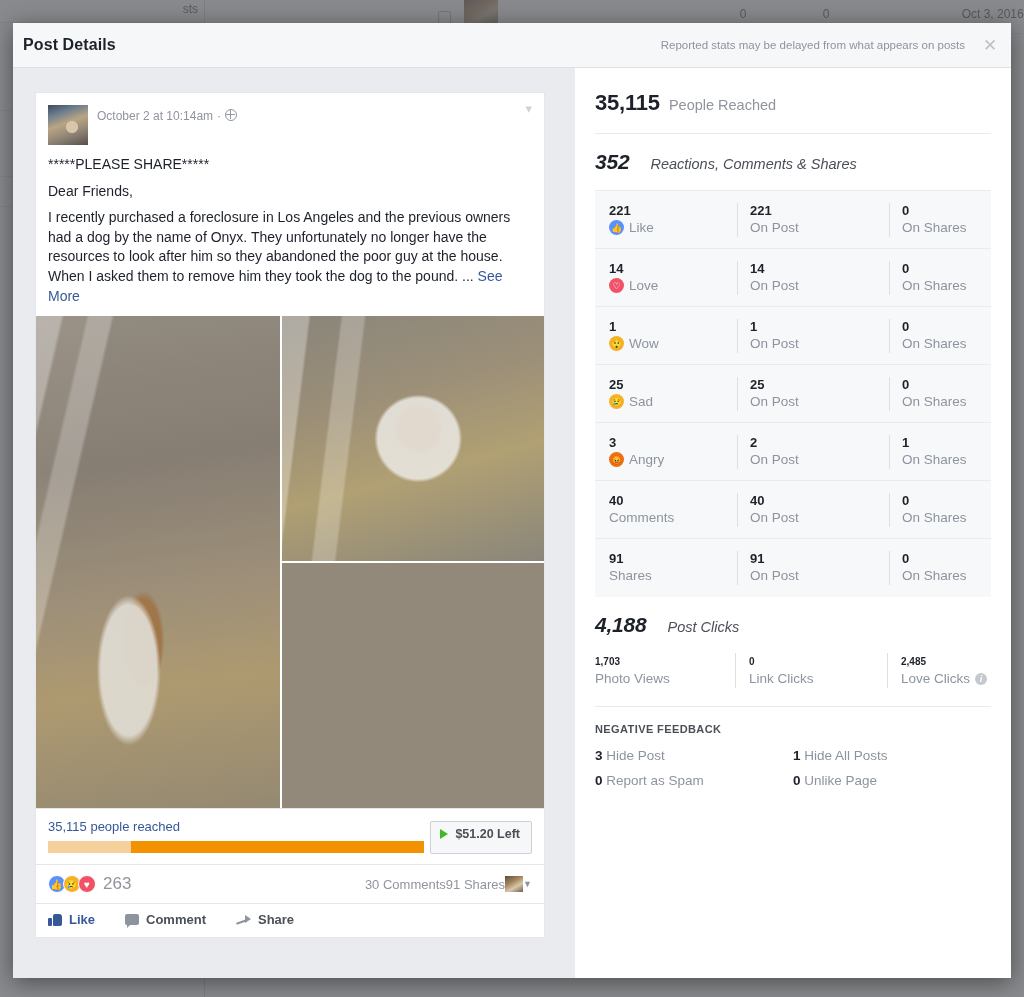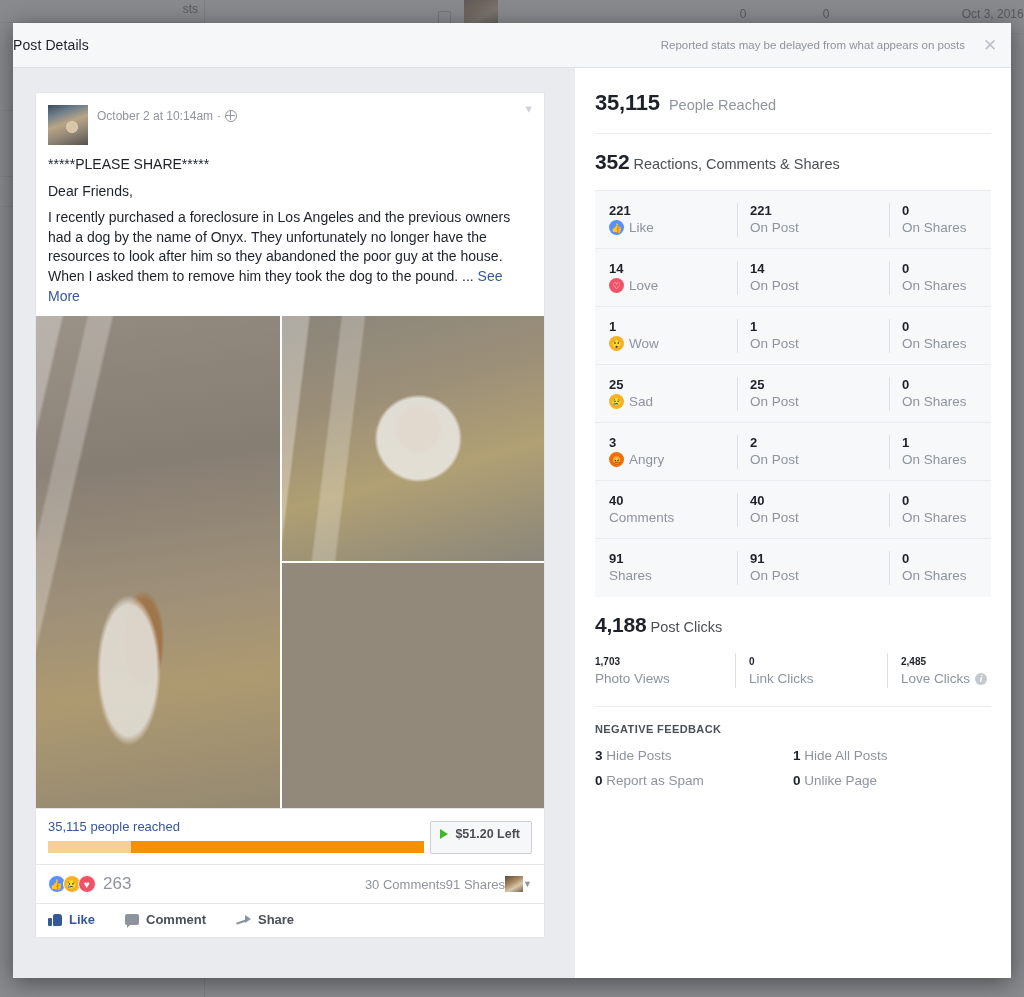--- a/index.html
+++ b/index.html
@@ -55,22 +55,22 @@
     overflow: hidden;
   }
   .modal-header {
     position: relative;
     height: 45px;
     background: #f6f7f8;
     border-bottom: 1px solid #dddfe2;
     display: flex; align-items: center;
   }
   .modal-title {
-    font-size: 14px; font-weight: normal; color: #1d2129;
-    margin-left: 0; letter-spacing: .1px;
+    font-size: 16px; font-weight: bold; color: #1d2129;
+    margin-left: 10px; letter-spacing: .1px;
   }
   .modal-header-note {
     margin-left: auto; font-size: 11.5px; color: #8d949e;
     margin-right: 10px;
   }
   .modal-close {
     width: 30px; height: 45px; margin-right: 6px;
     display: flex; align-items: center; justify-content: center;
     color: #bec3c9; font-size: 17px; cursor: pointer;
     font-family: "Liberation Sans", sans-serif;
@@ -95,21 +95,21 @@
     width: 40px; height: 40px; flex: 0 0 40px;
     background:
       radial-gradient(circle at 60% 55%, #d9c6a8 0 18%, transparent 19%),
       linear-gradient(160deg,#3c4a5c 0%,#6d7e8c 22%,#b9a584 45%,#8f8475 70%,#56504a 100%);
   }
   .post-head-txt { margin-left: 9px; padding-top: 1px; }
   .post-author-line { font-size: 14px; color: #1d2129; line-height: 18px; }
   .post-author { color: #365899; font-weight: bold; text-decoration: none; }
   .post-meta {
     font-size: 12px; color: #90949c; margin-top: 3px;
-    display: flex; align-items: center; gap: 4px;
+    display: flex; gap: 4px;
   }
   .globe-icon {
     width: 12px; height: 12px; border-radius: 50%;
     border: 1.2px solid #9197a3; position: relative; display: inline-block;
   }
   .globe-icon::before {
     content: ""; position: absolute; left: 4.2px; top: -0.2px;
     width: 1.2px; height: 9.6px; background: #9197a3;
   }
   .globe-icon::after {
@@ -260,22 +260,23 @@
   
   .right-col { flex: 1; background: #ffffff; padding: 0 20px; }
   .stat-big {
     display: flex; align-items: baseline; gap: 9px;
     padding: 22px 0 17px 0;
     border-bottom: 1px solid #e9ebee;
   }
   .stat-big .num { font-size: 22px; font-weight: bold; color: #1d2129; letter-spacing:-0.2px; }
   .stat-big .lbl { font-size: 14.5px; color: #90949c; }
   .stat-big2 {
-    display: flex; align-items: baseline; gap: 4px;
+    display: flex; align-items: baseline; gap: 21px;
     padding: 16px 0 16px 0;
+    font-style: italic;
   }
   .stat-big2 .num { font-size: 21px; font-weight: bold; color: #1d2129; letter-spacing:-0.2px; }
   .stat-big2 .lbl { font-size: 14.5px; color: #4b4f56; }
 
   .react-table { background: #f7f8fa; border-top: 1px solid #e9ebee; }
   .react-line {
     display: flex; height: 58px; align-items: center;
     border-bottom: 1px solid #e9ebee;
   }
   .react-line:last-child { border-bottom: none; }
@@ -619,21 +620,21 @@
           <div class="cnum">2,485</div>
           <div class="clbl">
               <span>Love Clicks</span>
               <span class="info-i">i</span>
             </div>
         </div>
       </div>
 
       <div class="neg-title">NEGATIVE FEEDBACK</div>
       <div class="neg-grid">
-        <div class="neg-item"><b>3</b> <span>Hide Posts</span></div>
+        <div class="neg-item"><b>3</b> <span>Hide Post</span></div>
         <div class="neg-item"><b>1</b> <span>Hide All Posts</span></div>
         <div class="neg-item"><b>0</b> <span>Report as Spam</span></div>
         <div class="neg-item"><b>0</b> <span>Unlike Page</span></div>
       </div>
 
     </div>
   </div>
 </div>
 
 </body></html>

